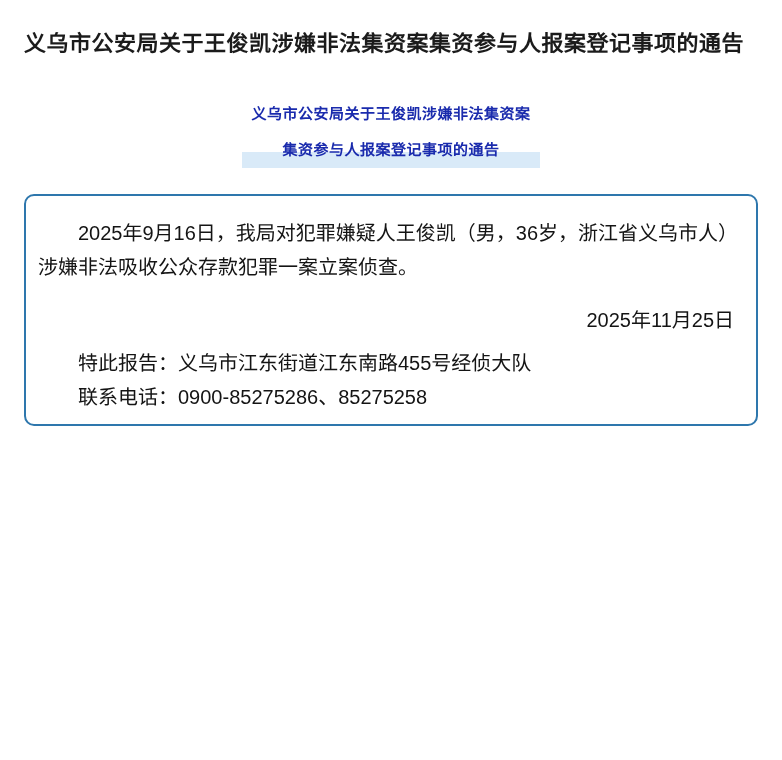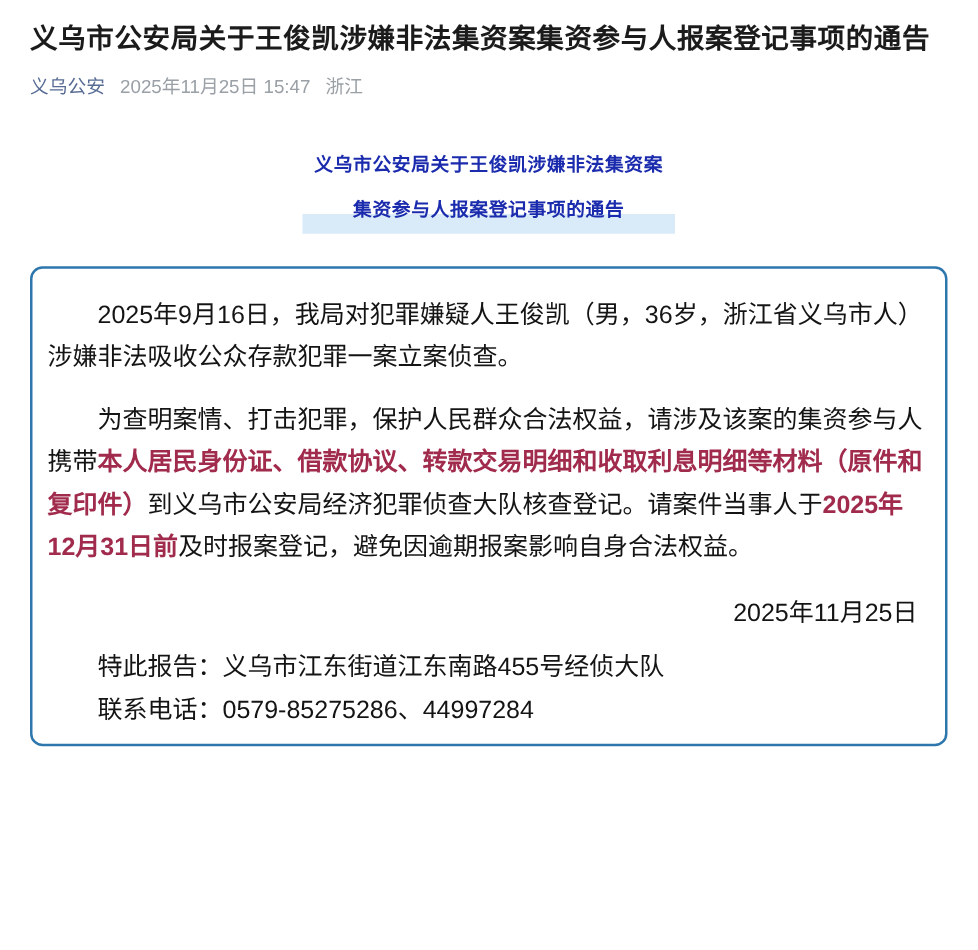--- a/index.html
+++ b/index.html
@@ -2,21 +2,21 @@
 <html lang="zh-CN"><head>
 <meta charset="utf-8">
 <style>
   * { box-sizing: border-box; margin: 0; padding: 0; }
   html, body {
     width: 782px; height: 760px;
     background: #ffffff;
     font-family: "Liberation Sans", "DejaVu Sans", sans-serif;
     overflow: hidden;
   }
-  .page { padding: 15px 24px 0 24px; }
+  .page { padding: 28px 24px 0 24px; }
 
   
   .article-title {
     font-size: 22px;
     line-height: 32px;
     font-weight: 700;
     color: #1b1b1b;
     letter-spacing: 0.5px;
   }
 
@@ -81,44 +81,38 @@
     line-height: 34px;
   }
 </style>
 </head>
 <body>
 
 <div class="page">
 
   <h1 class="article-title">义乌市公安局关于王俊凯涉嫌非法集资案集资参与人报案登记事项的通告</h1>
 
-  <div class="byline">
-    <span class="account">义乌公安</span>
-    <span class="meta">2025年11月25日 15:47</span>
-    <span class="meta">浙江</span>
-  </div>
 
   <div class="doc-heading">
     <span class="line">义乌市公安局关于王俊凯涉嫌非法集资案</span>
     <span class="line2-wrap">
       <span class="hl-band">集资参与人报案登记事项的通告</span>
     </span>
   </div>
 
   <div class="notice-box">
 
     <p class="para">2025年9月16日，我局对犯罪嫌疑人王俊凯（男，36岁，浙江省义乌市人）涉嫌非法吸收公众存款犯罪一案立案侦查。</p>
 
-    <p class="para"><span>为查明案情、打击犯罪，保护人民群众合法权益，请涉及该案的集资参与人携带</span><span class="em-red">本人居民身份证、借款协议、转款交易明细和收取利息明细等材料（原件和复印件）</span><span>到义乌市公安局经济犯罪侦查大队核查登记。请案件当事人于</span><span class="em-red">2025年12月31日前</span><span>及时报案登记，避免因逾期报案影响自身合法权益。</span></p>
 
 
     <div class="signature-block">
       <div>2025年11月25日</div>
     </div>
 
     <div class="contact-block">
       <p>特此报告：义乌市江东街道江东南路455号经侦大队</p>
-      <p>联系电话：0579-85275286、44997284</p>
+      <p>联系电话：0900-85275286、85275258</p>
     </div>
 
   </div>
 
 </div>
 
 </body></html>

